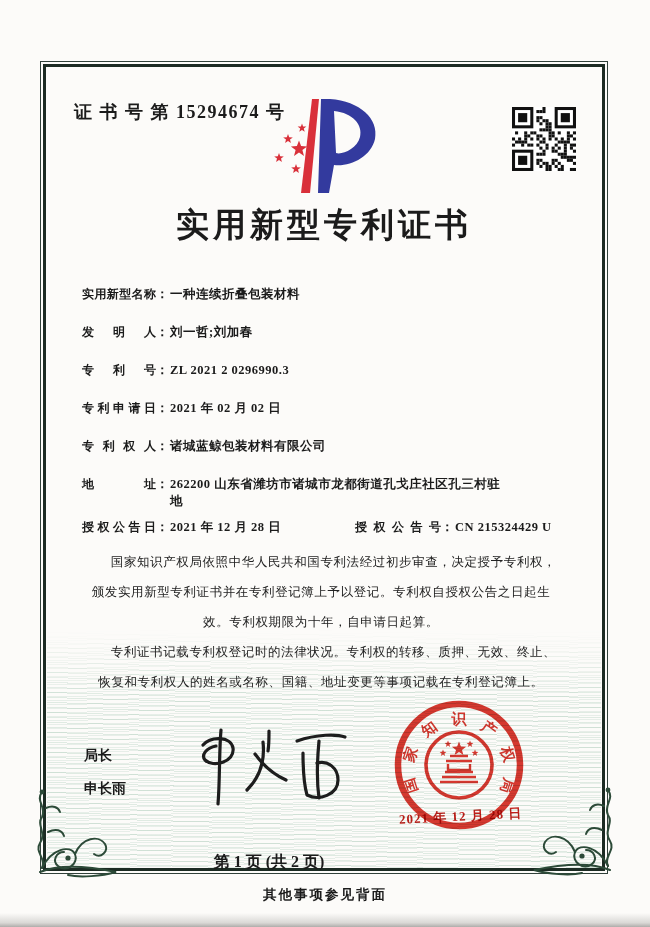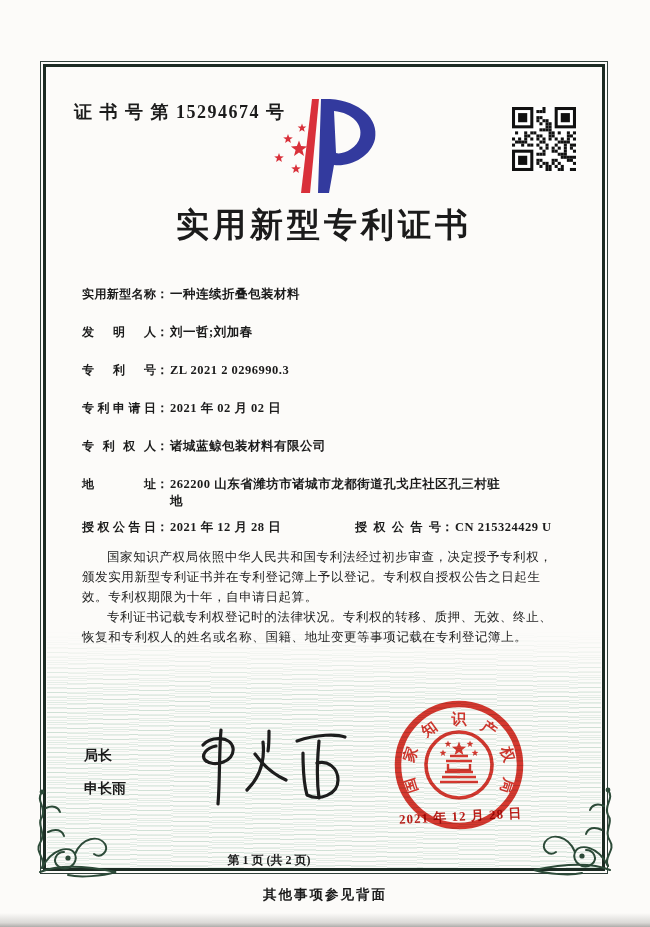--- a/index.html
+++ b/index.html
@@ -36,35 +36,35 @@
   .f-row.addr-row { margin-bottom:9px; }
   .f-label { display:inline-block; width:74px; font-size:12px;
              text-align:justify; text-align-last:justify; vertical-align:top; }
   .f-colon { display:inline-block; width:14px; vertical-align:top; }
   .f-value { letter-spacing:.5px; vertical-align:top; }
   .f-value.addr { display:inline-block; width:334px; white-space:normal; line-height:17px; }
   .pair2 { position:absolute; left:237px; top:0; }
   .pair2 .f-label { width:86px;margin-left:36px; }
   
   .paras { position:absolute; left:82px; top:547px; width:478px; z-index:3;
-           font-size:12.5px; line-height:20px; letter-spacing:.6px; color:#222; }
+           font-size:12.5px; line-height:30px; letter-spacing:.6px; color:#222;text-align:center; }
   .paras p { text-indent:2em; }
   
   .signer-title { position:absolute; left:84px; top:747px; font-size:14px; font-weight:700; z-index:3; }
   .signer-name  { position:absolute; left:84px; top:780px; font-size:14px; font-weight:700; z-index:3; }
   .signature { position:absolute; left:185px; top:718px; z-index:3; }
   
   .seal { position:absolute; left:392px; top:698px; z-index:4; opacity:.92; mix-blend-mode:multiply; }
   .seal-ch { font:700 15px "Liberation Serif",serif; text-anchor:middle; }
   .seal-date { position:absolute; left:399px; top:806px; width:185px; z-index:5;
                font-size:13px; font-weight:700; letter-spacing:1px; color:#c3201a;
                transform:rotate(-3deg); mix-blend-mode:multiply; }
   
   .page-no { position:absolute; left:40px; top:852px; width:458px; text-align:center;
-             font-size:12px; font-weight:700; z-index:3; }
+             font-size:16px; font-weight:700; z-index:3; }
   .back-note { position:absolute; left:0; top:886px; width:650px; text-align:center;
                font-size:13.5px; font-weight:700; letter-spacing:2px; z-index:3; }
   
   .orn-left  { position:absolute; left:22px;  top:788px; z-index:3; }
   .orn-right { position:absolute; left:528px; top:786px; z-index:3; transform:scaleX(-1); }
   
   .edge-shadow { position:absolute; left:0; bottom:0; width:650px; height:14px; z-index:6;
     background:linear-gradient(180deg, rgba(0,0,0,0) 0, rgba(96,93,88,.22) 70%, rgba(58,56,52,.4) 100%); }
 </style>
 </head>

